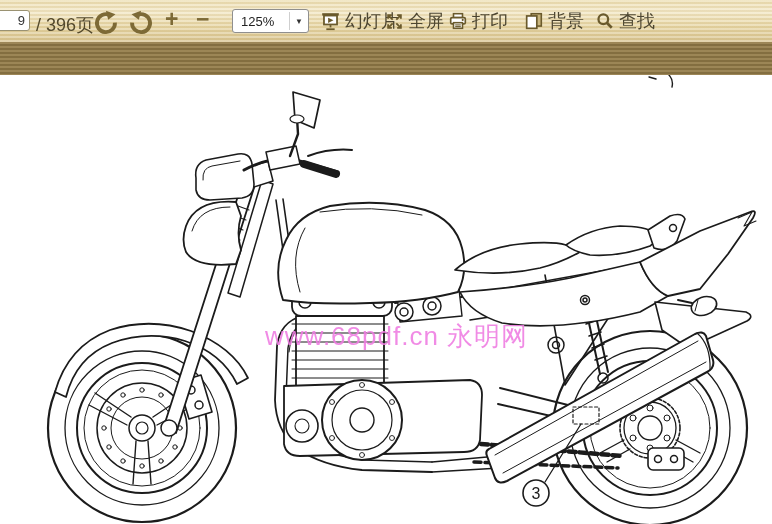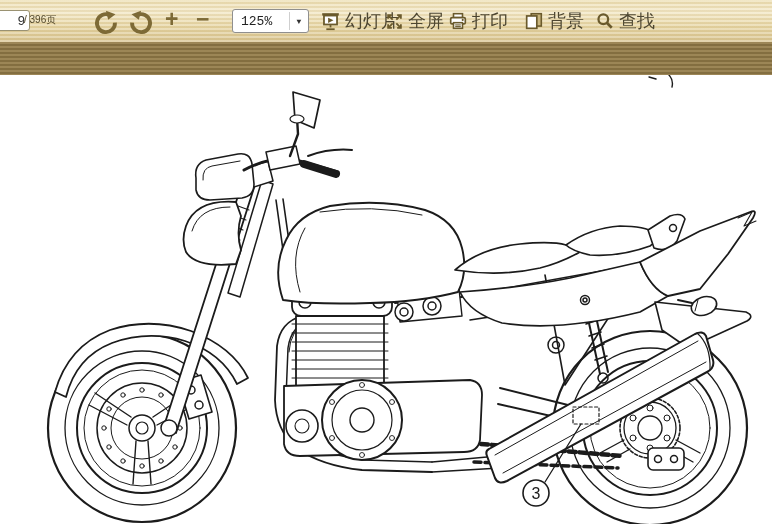--- a/index.html
+++ b/index.html
@@ -15,25 +15,25 @@
   #band { position:absolute; left:0; top:42px; width:772px; height:33px;
     background:repeating-linear-gradient(180deg,#9c8656 0 2px,#836e40 2px 4px);
     border-top:1px solid #b7a univ06e; }
   .tbtn { position:absolute; display:flex; align-items:center; gap:5px; height:28px; top:7px;
     color:#4d4631; font-size:18px; cursor:default; z-index:3; }
   .tbtn svg { display:block; }
   #page-input { position:absolute; left:-8px; top:10px; width:38px; height:21px;
     border:1px solid #9a9272; border-radius:3px; background:#fff; color:#333;
     font-size:13px; text-align:right; padding-right:4px; z-index:3;
     font-family:"Liberation Sans","DejaVu Sans",sans-serif; }
-  #page-total { position:absolute; left:24px; top:13px; font-size:10px; color:#53492c; z-index:3; }
+  #page-total { position:absolute; left:36px; top:13px; font-size:18px; color:#53492c; z-index:3; }
   .glyphbtn { font-weight:bold; color:#7d6a36; font-size:23px; line-height:26px; }
   #zoom-select { position:absolute; left:232px; top:9px; width:77px; height:24px;
     background:#fff; border:1px solid #8f8f8f; border-radius:3px; z-index:3;
-    display:flex; align-items:center; font-size:13px; color:#222;font-family:Liberation Mono, monospace; }
+    display:flex; align-items:center; font-size:13px; color:#222; }
   #zoom-select .zval { flex:1; padding-left:8px; }
   #zoom-select .zsep { width:1px; height:18px; background:#cfcfcf; }
   #zoom-select .zarrow { width:18px; text-align:center; font-size:8px; color:#333; }
 
   
   #pagearea { position:absolute; left:0; top:75px; width:772px; height:449px; background:#ffffff; }
   #drawing { position:absolute; left:0; top:0; }
   #watermark { position:absolute; left:265px; top:244px; z-index:5;
     font-size:26px; color:#ef7ce2; letter-spacing:1px; opacity:.88; white-space:nowrap; }
 </style>
@@ -115,20 +115,21 @@
         <circle cx="6.5" cy="6.5" r="4.3" fill="none" stroke="#6a5a2c" stroke-width="2"></circle>
         <line x1="9.8" y1="9.8" x2="14" y2="14" stroke="#6a5a2c" stroke-width="2.4"></line>
       </svg>
       <span>查找</span>
     </div>
   </div>
 
   <div id="band"></div>
 
   <div id="pagearea">
+    <div id="watermark">www.68pdf.cn  永明网</div>
 
     <svg id="drawing" width="772" height="449" viewBox="0 75 772 449" stroke="#1b1b1b" fill="none" stroke-width="1.5" stroke-linejoin="round" stroke-linecap="round">
 
       <path d="M 649 77 l 7 2" stroke-width="1.4"></path>
       <path d="M 667 73 q 7 6 5 14" stroke-width="1.4"></path>
 
       <path d="M 262 180 L 273 184 L 240 297 L 228 293 Z" fill="#fff"></path>
 
       <g>
         <circle cx="142" cy="428" r="94" stroke-width="2.2"></circle>

